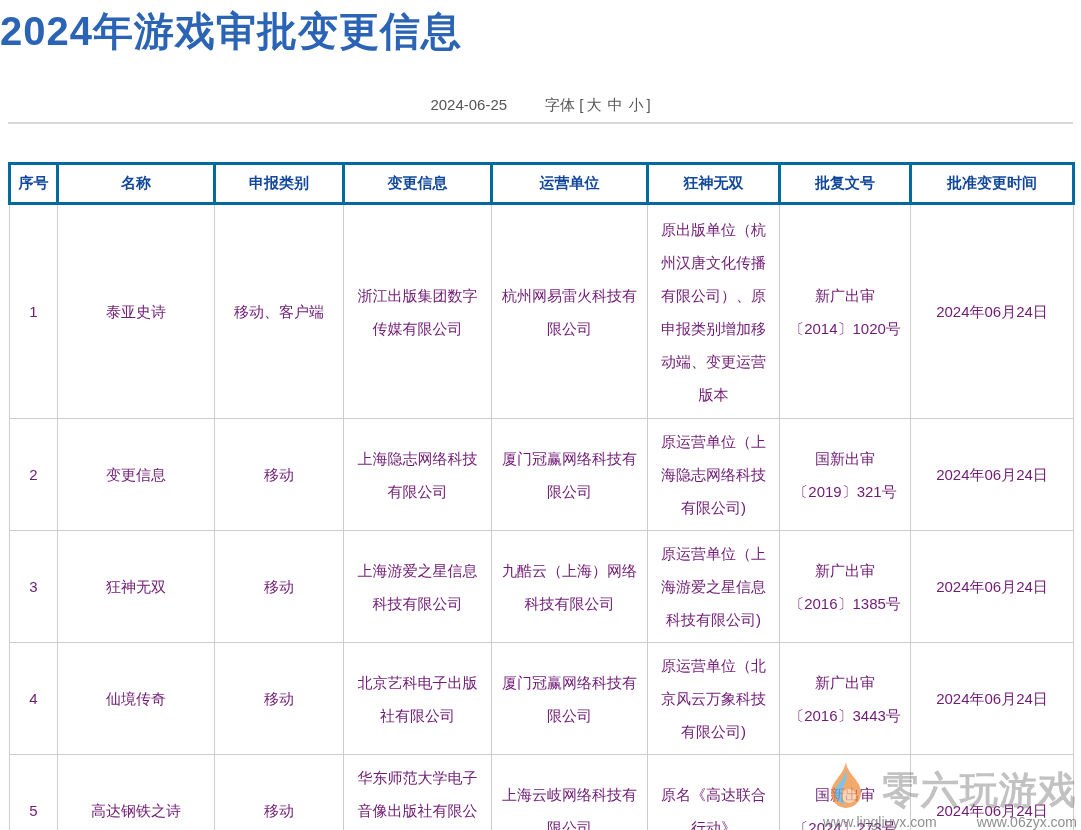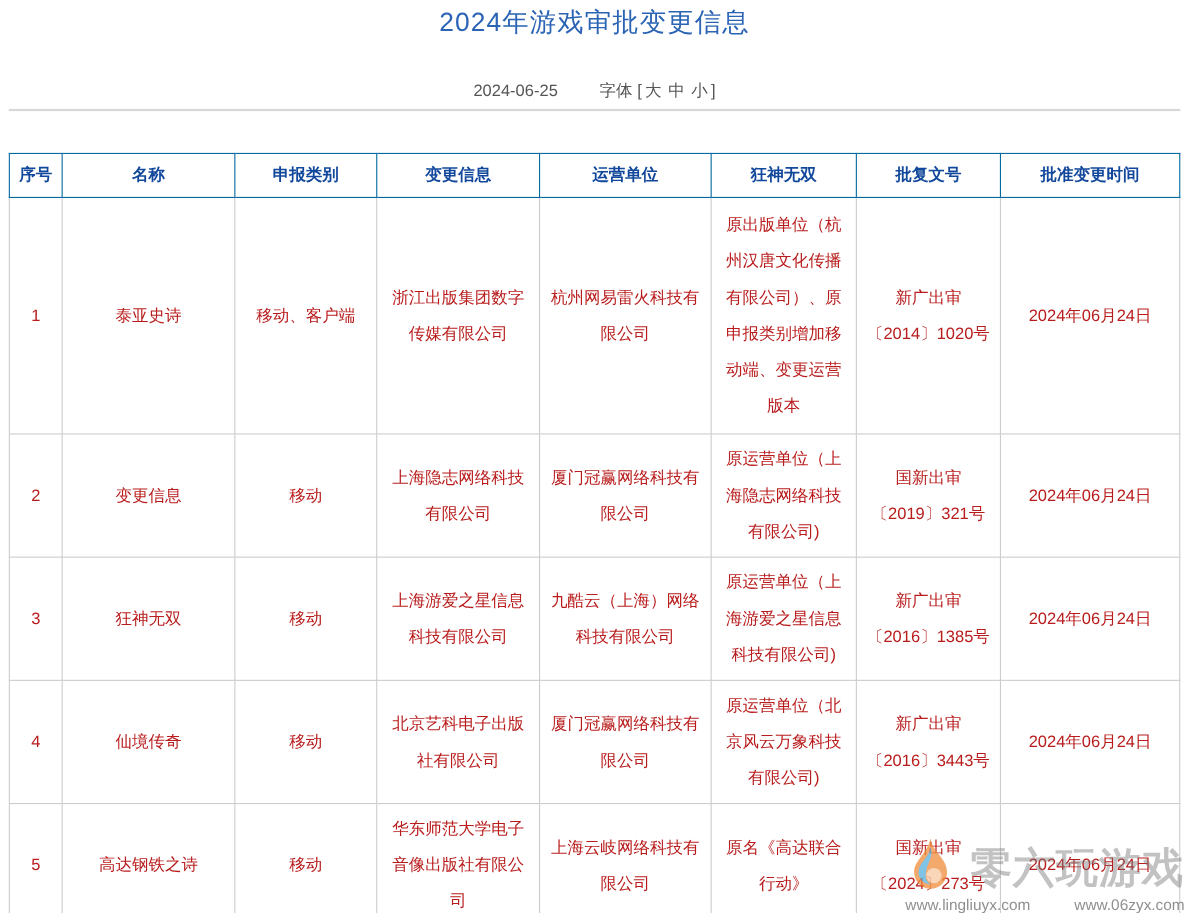--- a/index.html
+++ b/index.html
@@ -7,23 +7,22 @@
     margin: 0; padding: 0;
     width: 1081px; height: 830px;
     background: #ffffff;
     font-family: "Liberation Sans", "DejaVu Sans", sans-serif;
     color: #404040;
     overflow: hidden;
     position: relative;
   }
   .page-title {
     margin: 4px 0 0 0;
-    text-align: center;
-    font-size: 24px;
-    font-weight: 400;
+    font-size: 40px;
+    font-weight: 700;
     color: #2b64b4;
     letter-spacing: 1px;
   }
   .meta-line {
     margin-top: 37px;
     text-align: center;
     font-size: 15px;
     color: #555555;
   }
   .meta-line .font-selector { margin-left: 38px; }
@@ -38,34 +37,34 @@
     border-top: 2px solid #d8d8d8;
     margin: 7px 8px 0 8px;
   }
   table.approval-table {
     margin: 38px 8px 0 8px;
     width: 1064px;
     border-collapse: collapse;
     table-layout: fixed;
   }
   .approval-table th {
-    border: 1px solid #0369a1;
+    border: 3px solid #0369a1;
     height: 40px;
     font-size: 15px;
     font-weight: 700;
     color: #12489c;
     text-align: center;
     vertical-align: middle;
     padding: 0 4px;
   }
   .approval-table td {
     border: 1px solid #cccccc;
     font-size: 15px;
     line-height: 2.2;
-    color: #b91c1c;
+    color: #701a75;
     text-align: center;
     vertical-align: middle;
     padding: 6px 9px;
     word-break: break-word;
   }
   tr.row-1 { height: 215px; }
   tr.row-2, tr.row-3, tr.row-4 { height: 110px; }
   tr.row-5 { height: 100px; }
 
   .watermark {

